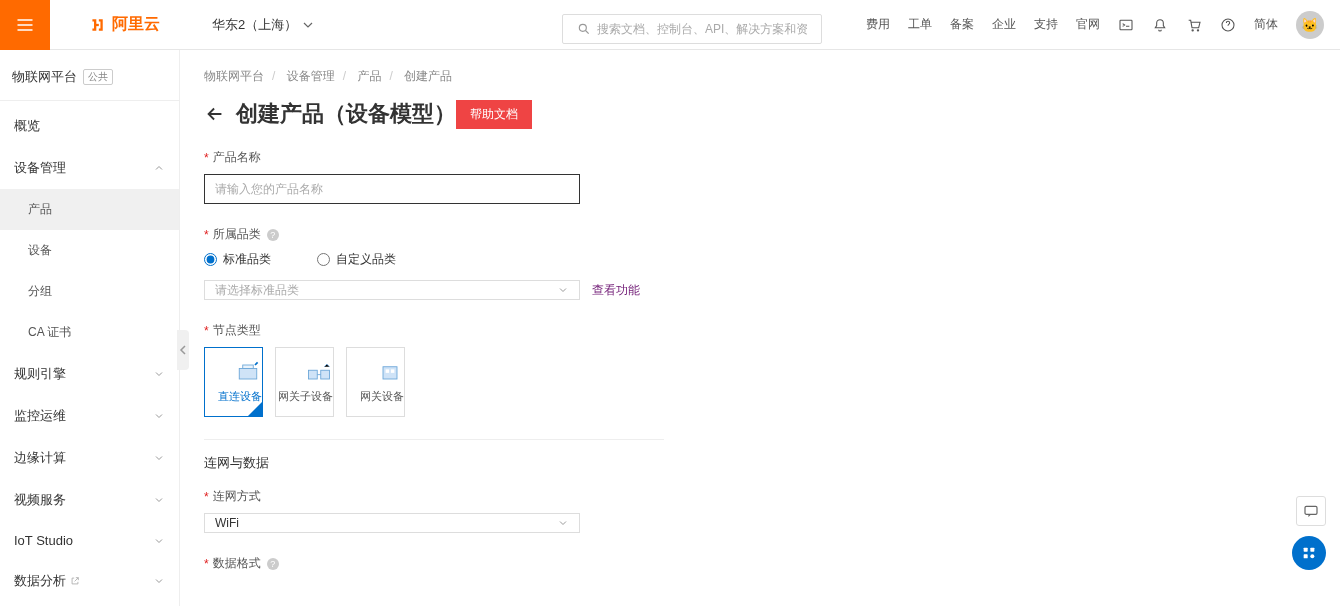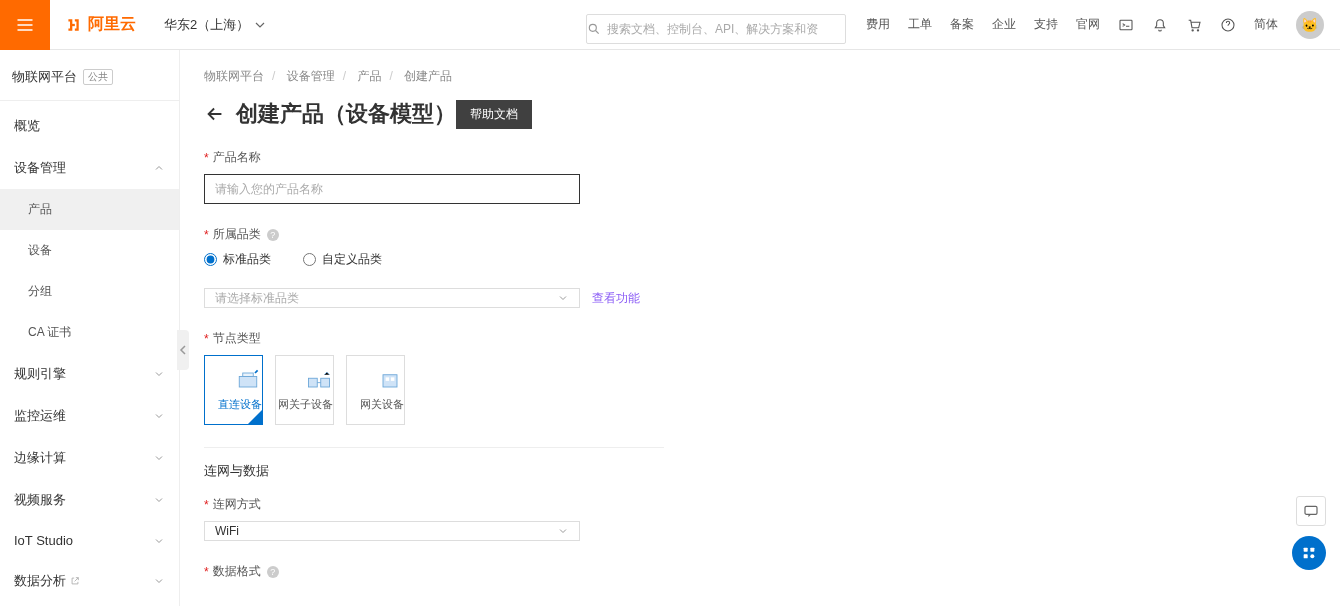--- a/index.html
+++ b/index.html
@@ -1,26 +1,26 @@
 <!DOCTYPE html>
 <html><head>
 <meta charset="utf-8">
 <style>
 * { margin:0; padding:0; box-sizing:border-box; font-family:-apple-system,"PingFang SC","Microsoft YaHei",sans-serif; }
 body { width:1340px; height:606px; overflow:hidden; background:#fff; color:#333; font-size:13px; }
 
 
-.topbar { height:50px; display:flex; align-items:center; border-bottom:1px solid #e6e6e6; }
+.topbar { height:50px; display:flex; align-items:center; border-bottom:1px solid #e6e6e6;gap:24px; }
 .hamburger { width:50px; height:50px; background:#ff6a00; display:flex; align-items:center; justify-content:center; cursor:pointer; }
 .hamburger svg { width:20px; height:20px; }
 .logo { display:flex; align-items:center; margin-left:12px; color:#ff6a00; font-weight:600; font-size:16px; }
 .logo svg { width:22px; height:22px; margin-right:4px; }
 .region { margin-left:28px; color:#333; font-size:13px; display:flex; align-items:center; cursor:pointer; }
 .region svg { width:10px; height:10px; margin-left:6px; }
-.search { margin-left:auto; width:260px; height:30px; border:1px solid #ddd; border-radius:2px; display:flex; align-items:center; padding:0 0;margin-top:9px; }
+.search { margin-left:auto; width:260px; height:30px; border:1px solid #ddd; border-radius:2px; display:flex; align-items:center; padding:0 14px;margin-top:9px; }
 .search svg { width:14px; height:14px; color:#999; }
 .search input { flex:1; border:none; outline:none; margin-left:6px; font-size:12px; color:#333; }
 .search input::placeholder { color:#aaa; }
 .topnav { display:flex; align-items:center; gap:18px; margin-left:20px; margin-right:16px;text-align:center; }
 .topnav .lnk { font-size:12px; color:#555; cursor:pointer; }
 .topnav .ico { width:16px; height:16px; color:#555; cursor:pointer; }
 .avatar { width:28px; height:28px; border-radius:50%; background:#ccc; display:flex; align-items:center; justify-content:center; font-size:14px; }
 
 
 .frame { display:flex; height:calc(100% - 50px); }
@@ -34,34 +34,34 @@
 .ext { width:10px; height:10px; color:#aaa; margin-left:4px; }
 .collapse-handle { position:absolute; right:-10px; top:280px; width:12px; height:40px; background:#f0f0f0; border-radius:0 4px 4px 0; display:flex; align-items:center; justify-content:center; cursor:pointer; }
 
 .main { flex:1; padding:18px 24px; overflow-y:auto; }
 .crumb { color:#999; font-size:12px; margin-bottom:14px; }
 .crumb span { color:#888; }
 .crumb .sep { margin:0 8px; color:#ccc; }
 .title-row { display:flex; align-items:center; margin-bottom:20px; }
 .title-row h1 { font-size:22px; font-weight:600; display:flex; align-items:center; }
 .back { width:22px; height:22px; margin-right:10px; cursor:pointer; color:#333; }
-.help-btn { background:#404040; color:#fff; font-size:12px; padding:6px 14px; border:none; cursor:pointer; }
+.help-btn { background:#ef4444; color:#fff; font-size:12px; padding:6px 14px; border:none; cursor:pointer; }
 
 .field { margin-bottom:22px; }
 .field-label { font-size:12px; color:#555; margin-bottom:8px; display:flex; align-items:center; }
 .req { color:#e02020; margin-right:4px; }
 .qmark { width:12px; height:12px; border-radius:50%; background:#ccc; color:#fff; font-size:9px; display:inline-flex; align-items:center; justify-content:center; margin-left:6px; }
 .txt-input { width:376px; height:30px; border:1px solid #333; padding:0 10px; font-size:12px; outline:none; }
 .txt-input::placeholder { color:#aaa; }
-.radio-row { display:flex; gap:32px; margin-bottom:20px; }
+.radio-row { display:flex; gap:46px; margin-bottom:12px; }
 .radio-opt { display:flex; align-items:center; cursor:pointer; font-size:12px; }
 .radio-opt input { margin-right:6px; accent-color:#0070cc; }
 .select { width:376px; height:20px; border:1px solid #ddd; display:flex; align-items:center; justify-content:space-between; padding:0 10px; font-size:12px; color:#aaa; cursor:pointer; }
 .select.filled { color:#333; }
-.link-small { font-size:12px; color:#8b5cf6; margin-left:12px; cursor:pointer; }
+.link-small { font-size:12px; color:#701a75; margin-left:12px; cursor:pointer; }
 .inline { display:flex; align-items:center; }
 
 .node-types { display:flex; gap:12px; }
 .node-card { width:59px; height:70px; border:1px solid #ddd; display:flex; flex-direction:column; align-items:flex-end; justify-content:center; font-size:11px; color:#555; cursor:pointer; position:relative; }
 .node-card.selected { border-color:#0070cc; color:#0070cc; }
 .node-card.selected::after { content:""; position:absolute; right:0; bottom:0; width:0; height:0; border-left:14px solid transparent; border-bottom:14px solid #0070cc; }
 .node-card .nic { width:28px; height:22px; margin-bottom:6px; }
 
 .section-h { font-size:13px; font-weight:500; margin:10px 0 16px; }
 

